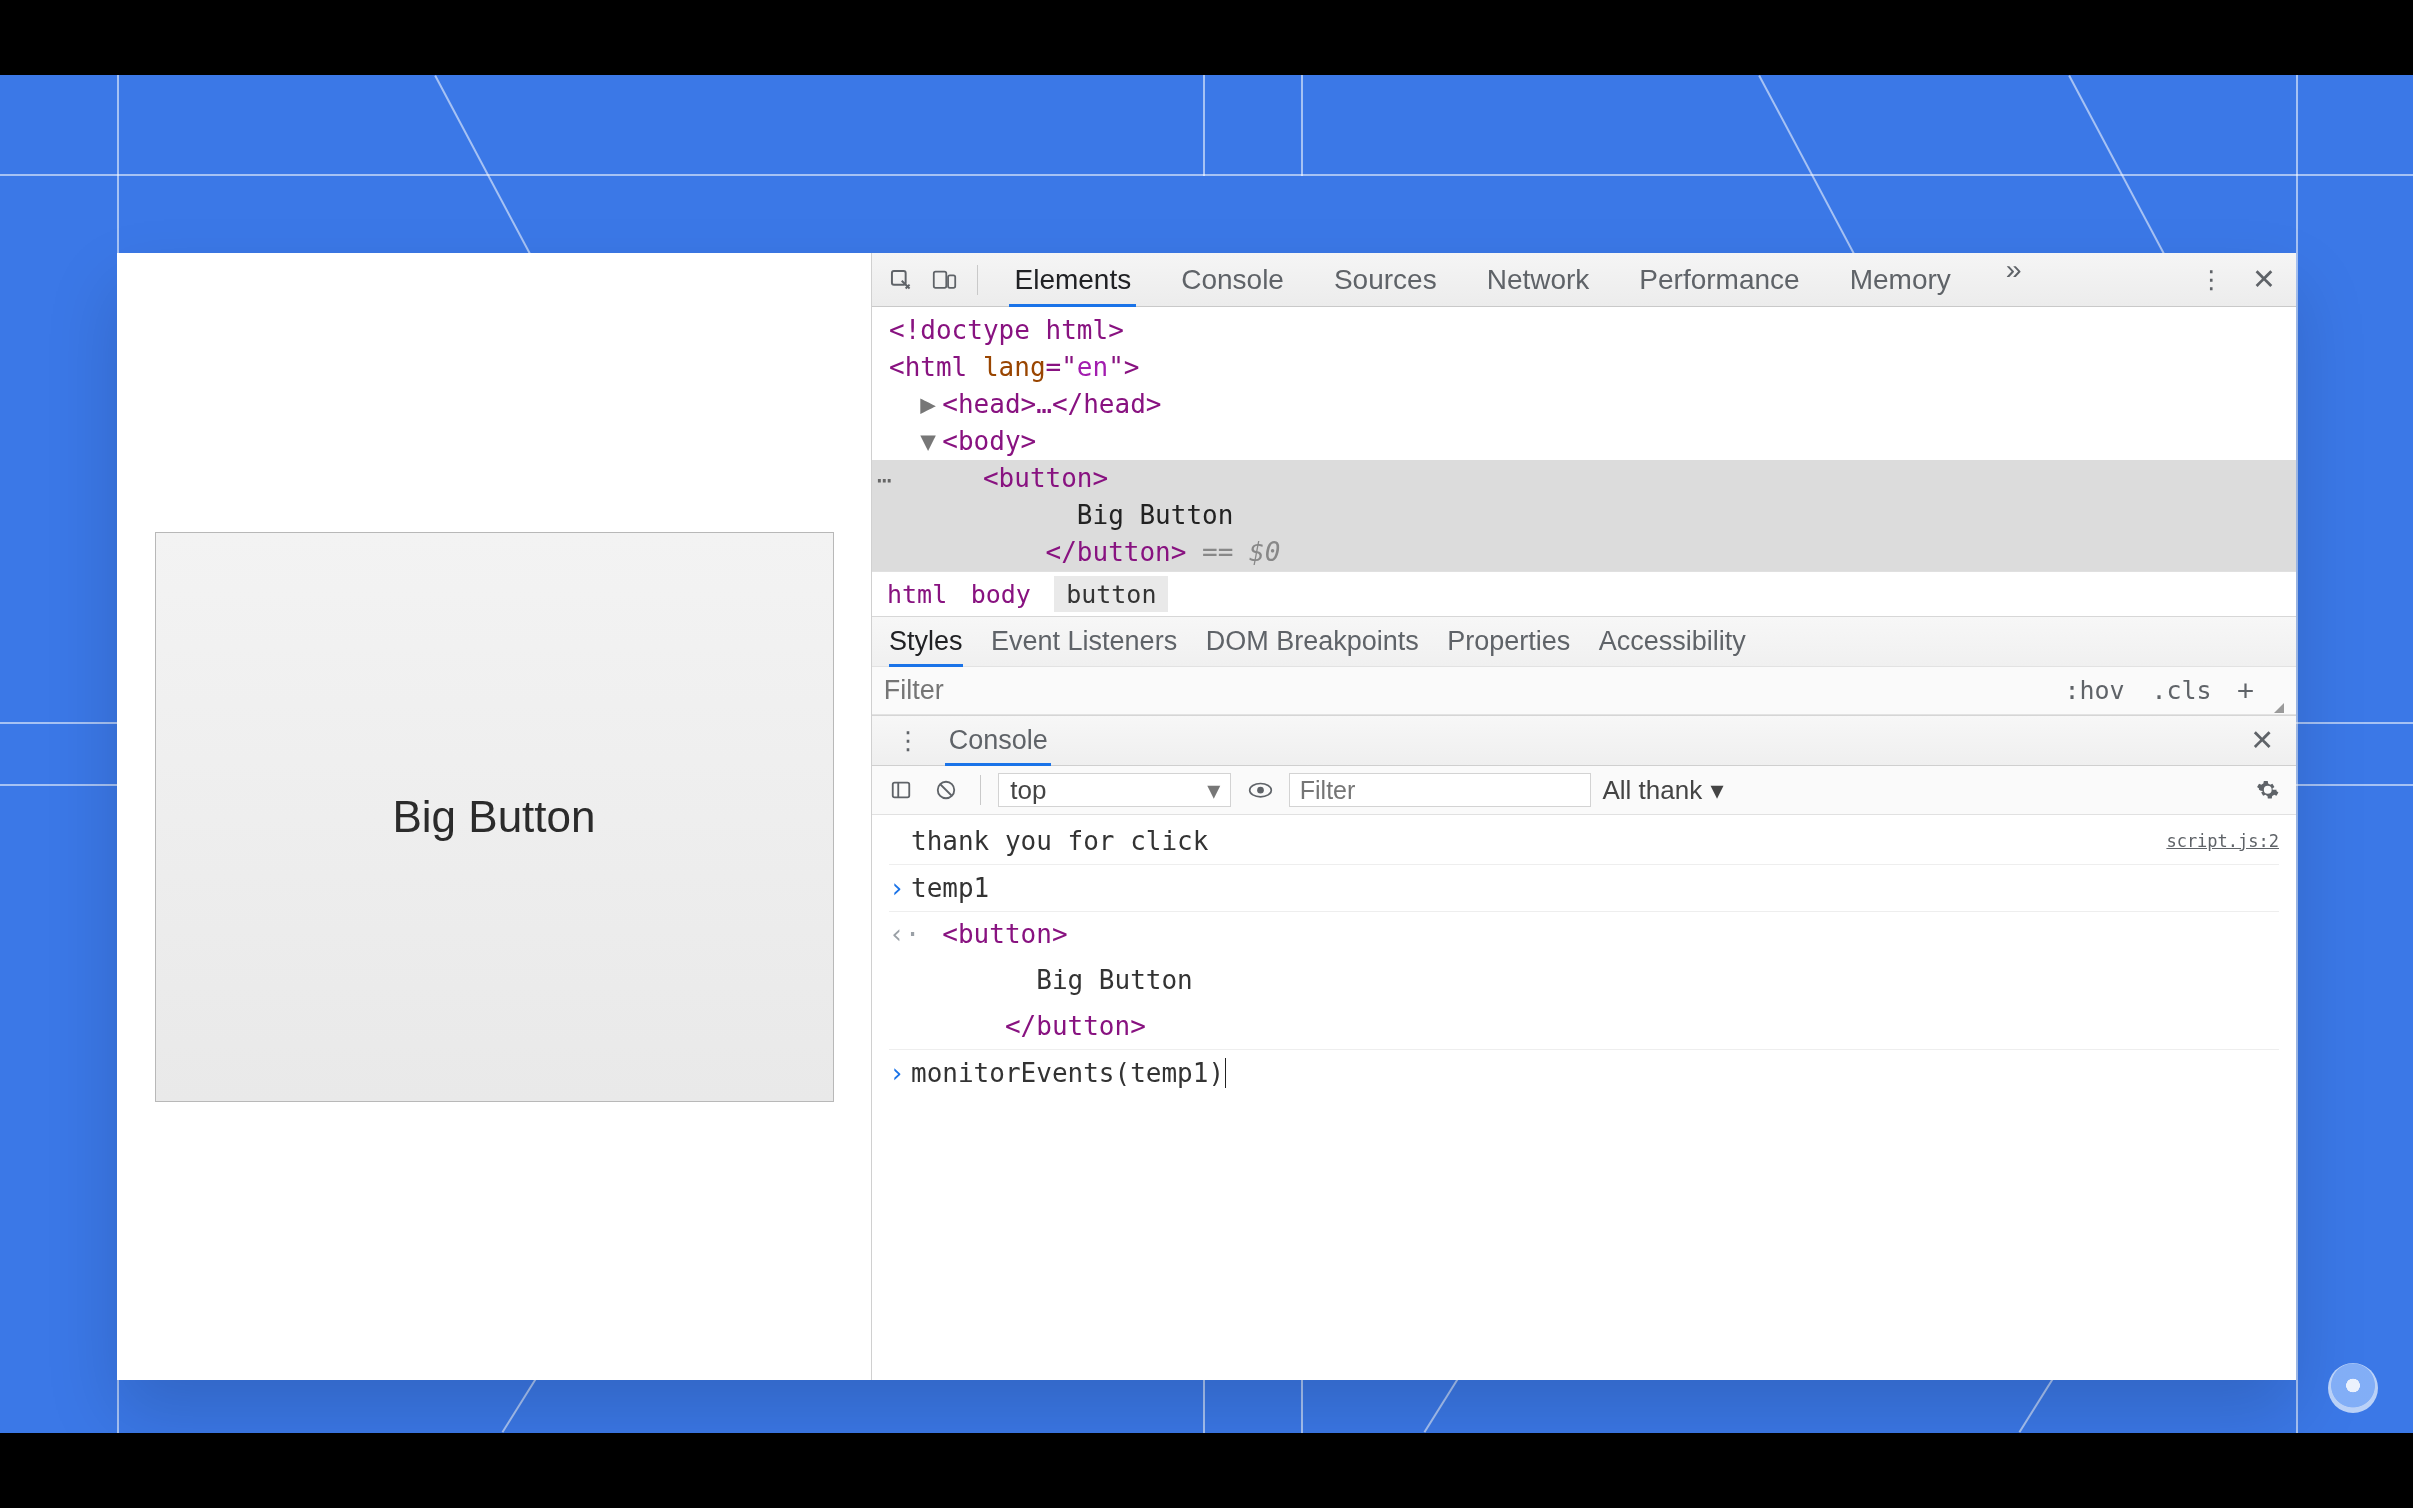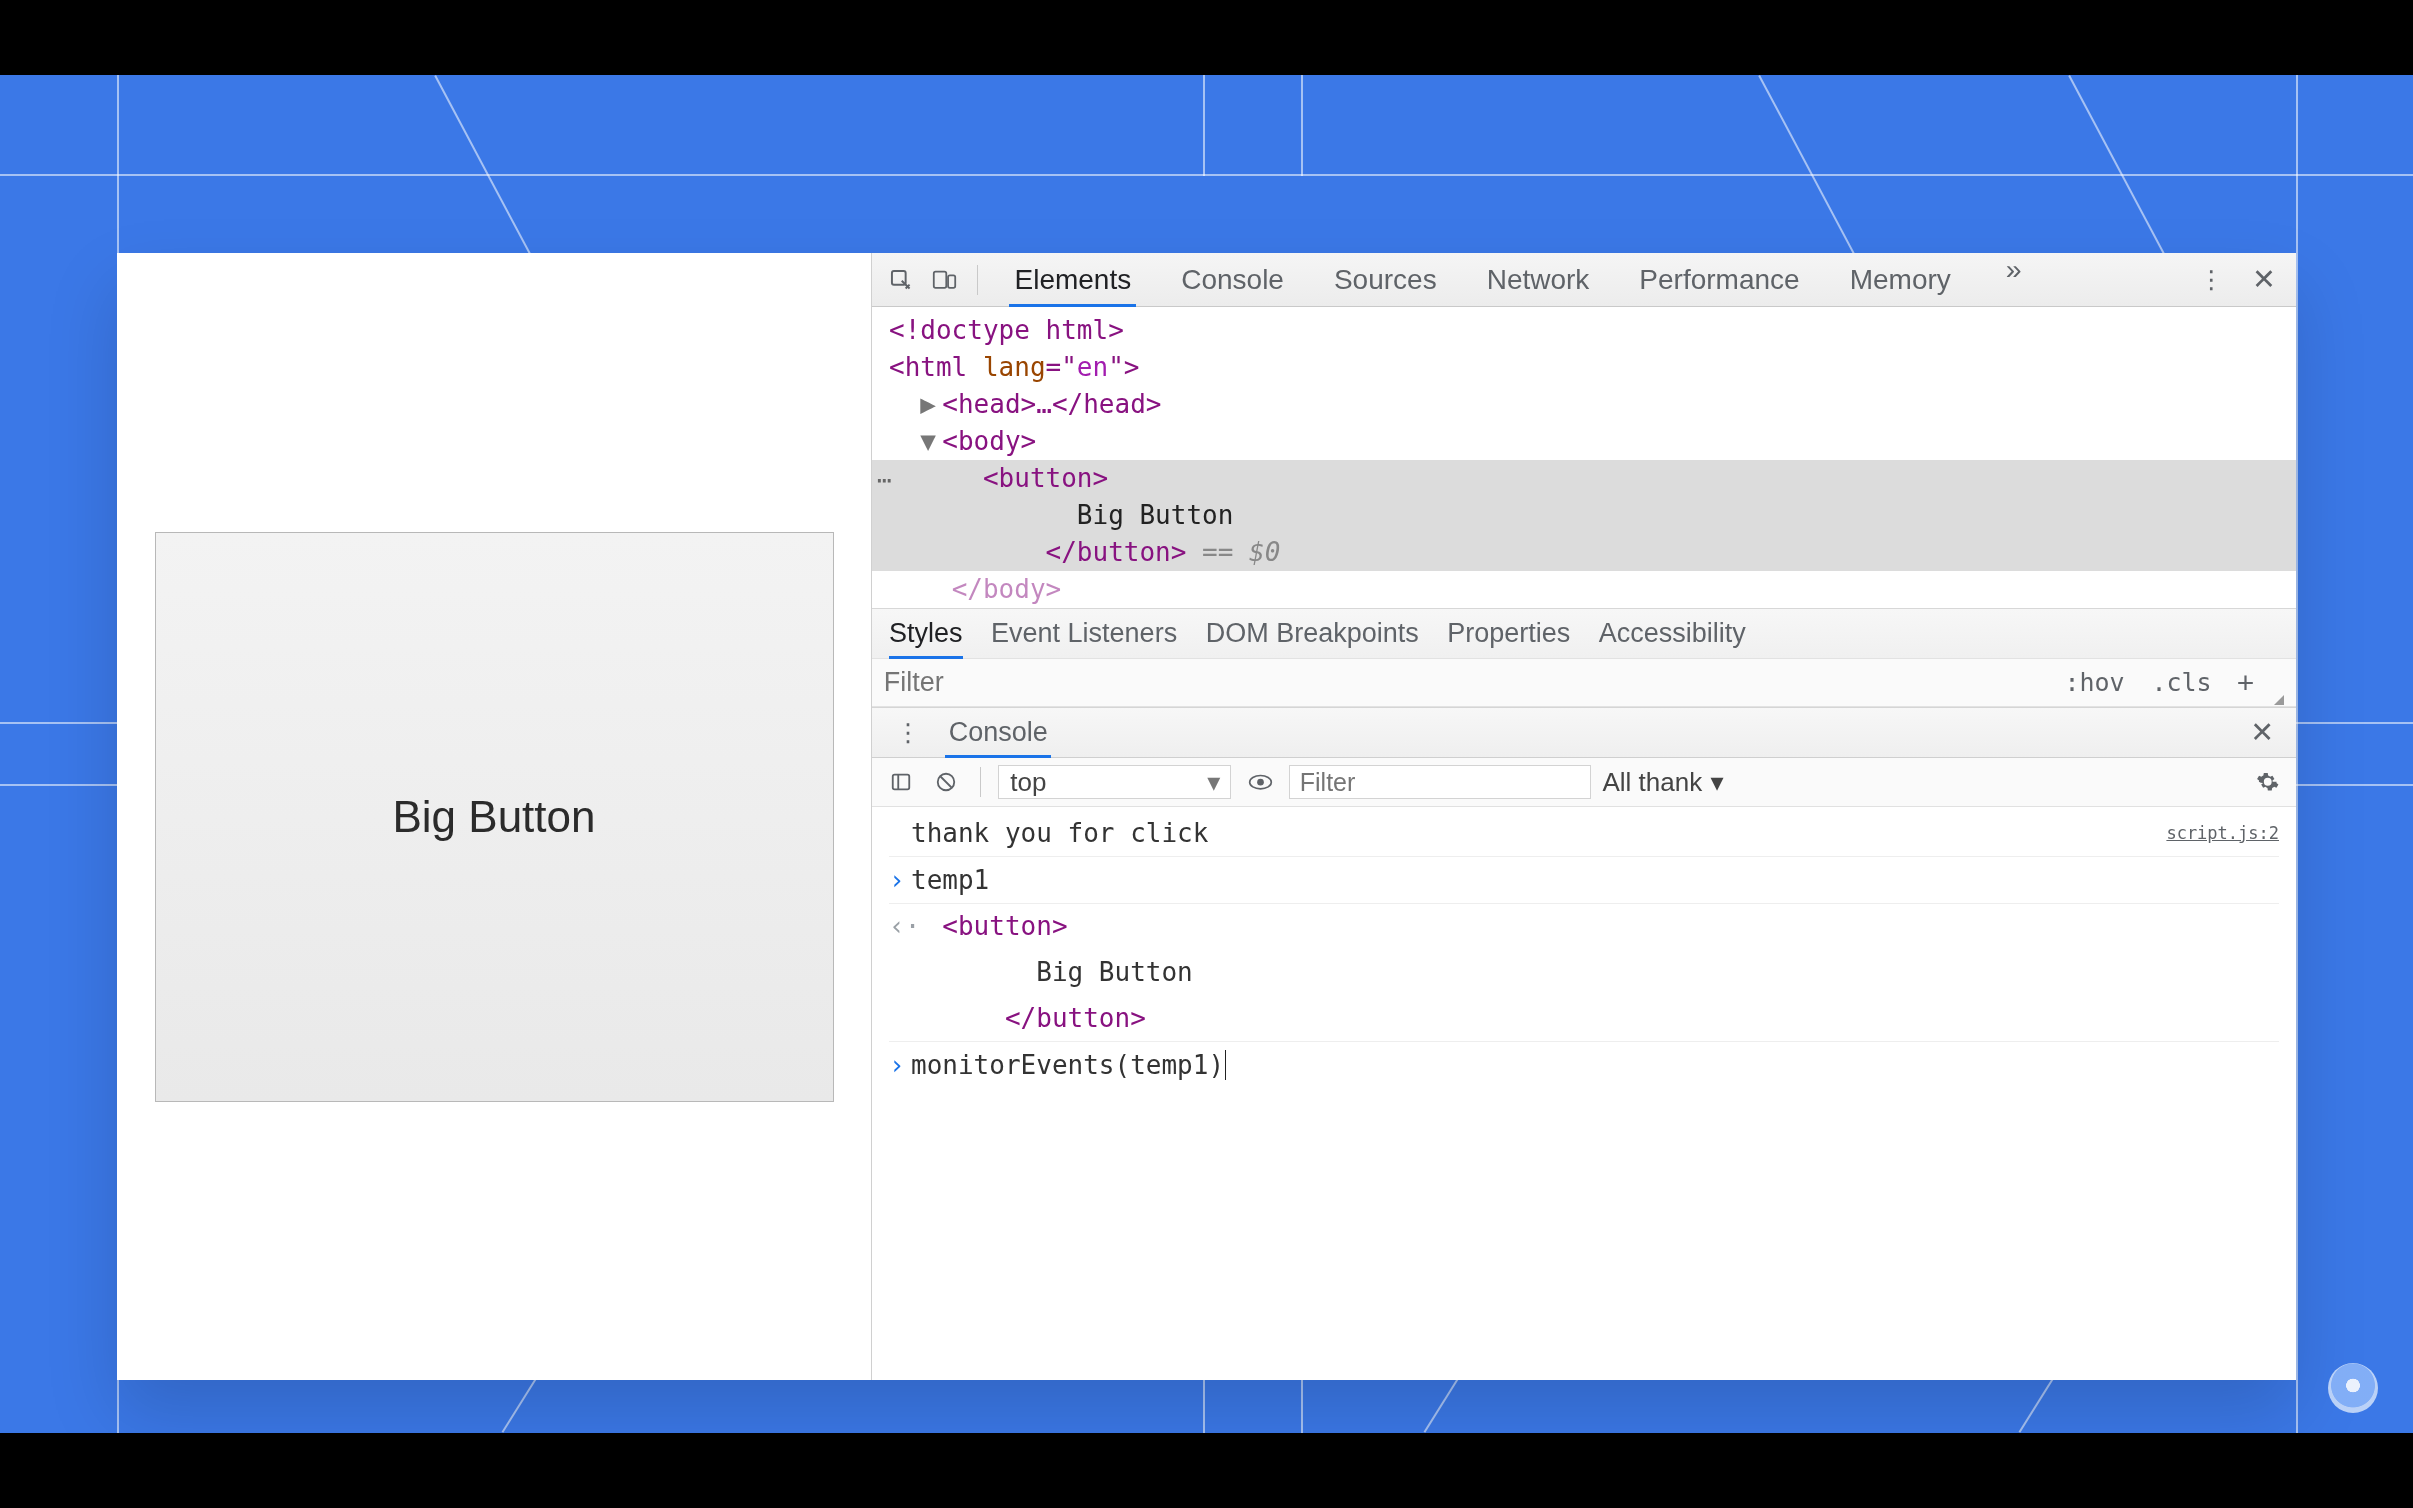--- a/index.html
+++ b/index.html
@@ -342,23 +342,27 @@
         <div class="dom-row"><span class="tag">&lt;!doctype html&gt;</span></div>
         <div class="dom-row"><span class="tag">&lt;html <span class="attr">lang</span>="<span class="val">en</span>"&gt;</span></div>
         <div class="dom-row">  <span class="arrow">▶</span><span class="tag">&lt;head&gt;…&lt;/head&gt;</span></div>
         <div class="dom-row">  <span class="arrow">▼</span><span class="tag">&lt;body&gt;</span></div>
         <div class="dom-selected">
           <span class="dots">⋯</span>
           <div class="dom-row">      <span class="tag">&lt;button&gt;</span></div>
           <div class="dom-row">            <span class="txt">Big Button</span></div>
           <div class="dom-row">          <span class="tag">&lt;/button&gt;</span> <span class="refhint">== $0</span></div>
         </div>
-        <div class="dom-row" style="opacity:0.5">    <span class="tag">&lt;/body&gt;</span></div>
-      </div>
-
+      </div>
+
+      <div class="breadcrumb">
+        <span>html</span>
+        <span>body</span>
+        <span class="bc-sel">button</span>
+      </div>
 
       <div class="styles-tabs">
         <div class="stab active">Styles</div>
         <div class="stab">Event Listeners</div>
         <div class="stab">DOM Breakpoints</div>
         <div class="stab">Properties</div>
         <div class="stab">Accessibility</div>
       </div>
 
       <div class="filter-row">

